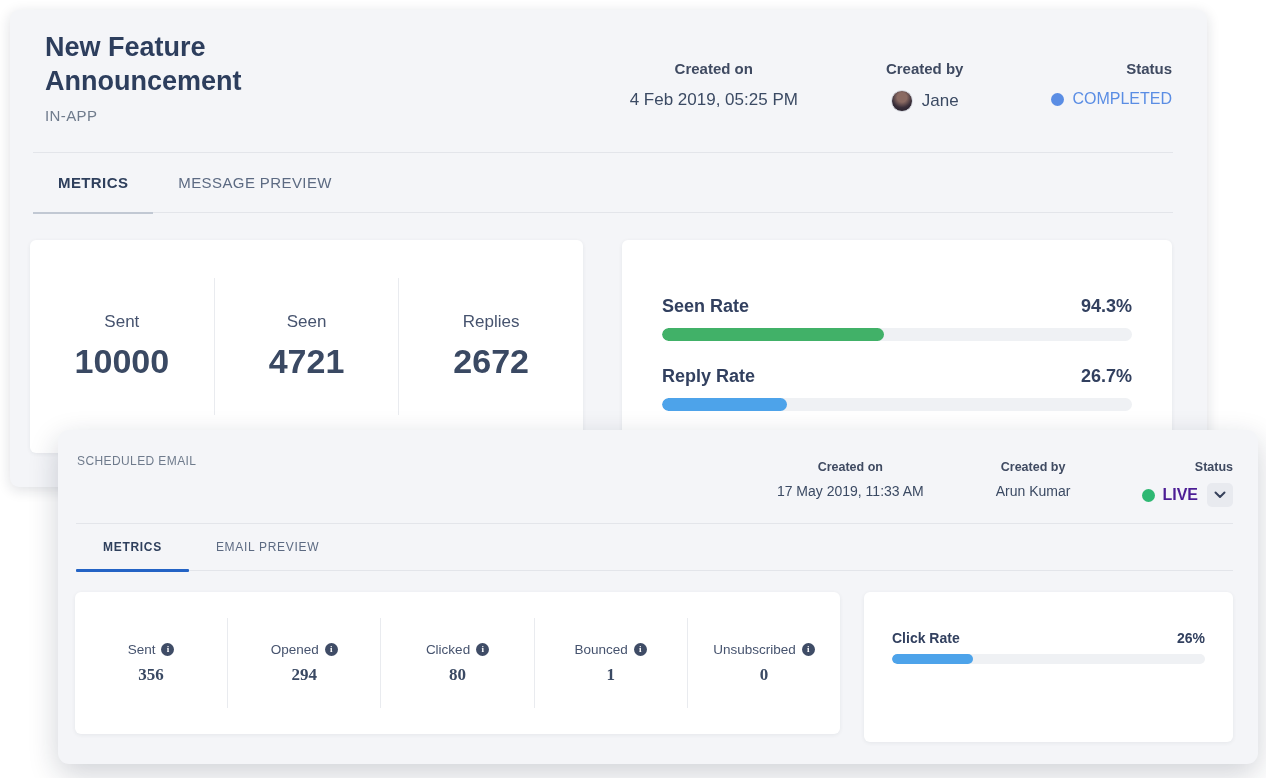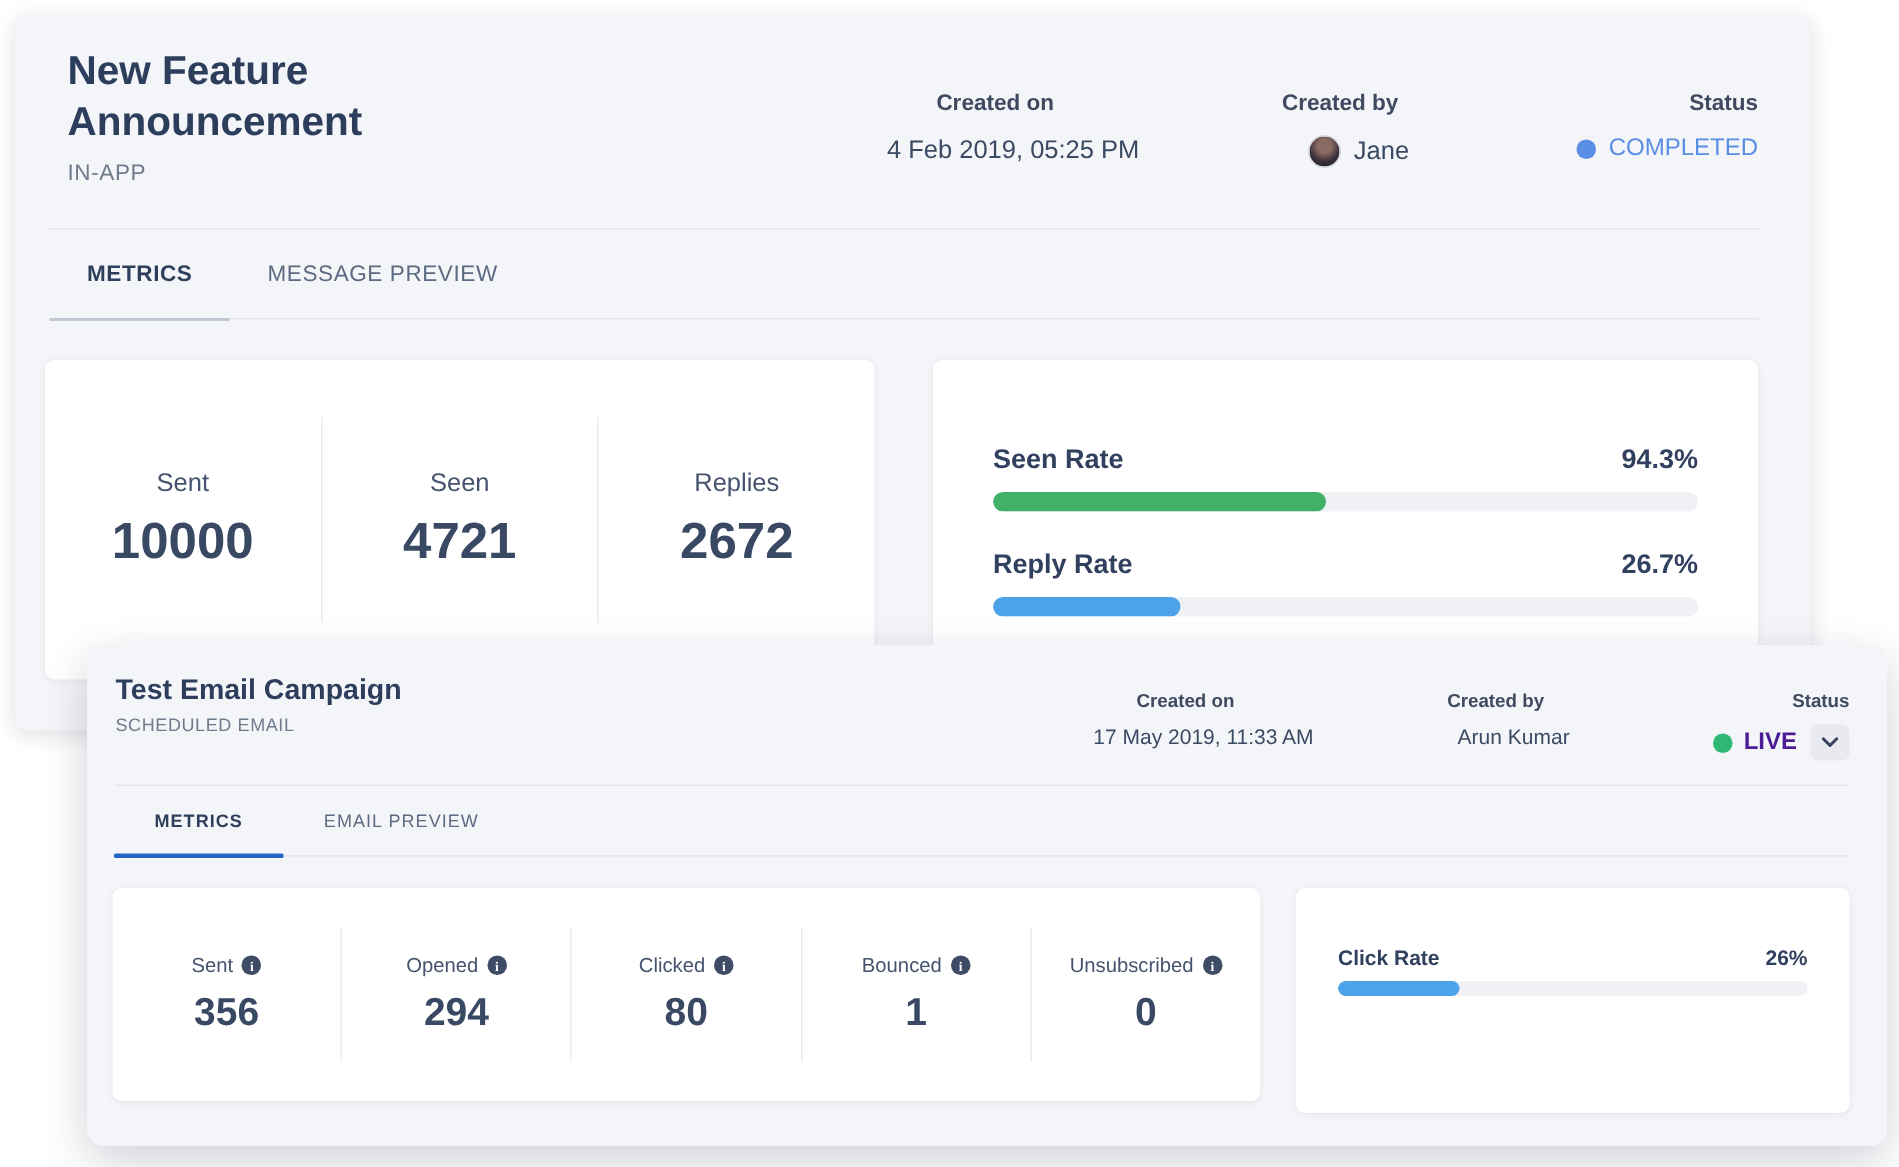--- a/index.html
+++ b/index.html
@@ -18,21 +18,21 @@
            box-shadow:0 1px 4px rgba(30,40,60,.07); }
 
   .hdr { display:flex; justify-content:space-between; align-items:flex-start; }
   .title { color:#2d3e5d; }
   .subtitle { color:#6f7b8c; letter-spacing:.4px; }
 
   .meta { display:flex; align-items:flex-start; }
   .meta-col { display:flex; flex-direction:column; align-items:center; }
   .meta-col.right { align-items:flex-end; }
   .meta-label { color:#3f4a61; font-weight:700; }
-  .meta-value { color:#3b4a63; display:flex; align-items:center;margin-left:24px; }
+  .meta-value { color:#3b4a63; display:flex; align-items:center; }
   .dot { border-radius:50%; display:inline-block; }
 
   .avatar { width:22px; height:22px; border-radius:50%; margin-right:9px;
             background:radial-gradient(circle at 50% 32%, #8a6a62 0 28%, #3a2f3a 60%, #1d1a26 100%);
             border:1px solid #d8dbe2; }
 
   .divider { height:1px; background:#e3e5ea; }
 
   .tabstrip { display:flex; align-items:stretch; border-bottom:1px solid #e3e5ea; }
   .tab { position:relative; display:flex; align-items:center; padding:0 25px;
@@ -93,21 +93,21 @@
                  background:#e8eaef; display:inline-flex; align-items:center; justify-content:center;
                  cursor:pointer; }
   .card-bottom .divider { position:absolute; left:18px; right:25px; top:93px; }
   .card-bottom .tabstrip { position:absolute; left:18px; right:25px; top:94px; height:47px; }
   .card-bottom .tab { font-size:12px; letter-spacing:.7px; padding:0 27px; }
   .card-bottom .ink { height:3px; bottom:-2px; border-radius:1px; }
   .card-bottom .panel-metrics { left:17px; top:162px; width:765px; height:142px; }
   .card-bottom .panel-rates { left:806px; top:162px; width:369px; height:150px; padding:38px 28px 0 28px; }
   .card-bottom .vdiv { margin:26px 0; }
   .card-bottom .m-label { font-size:13.5px; margin-bottom:8px; }
-  .card-bottom .m-value { font-size:26px; }
+  .card-bottom .m-value { font-size:17px;font-family:Liberation Serif, serif; }
   .card-bottom .rate-label, .card-bottom .rate-value { font-size:14px; }
   .card-bottom .track { height:10px; border-radius:5px; margin-top:8px; }
   .card-bottom .rate-group + .rate-group { margin-top:16px; }
 </style>
 </head>
 <body>
 
 <div class="stage">
 
   <section class="card card-top">
@@ -187,21 +187,20 @@
         <div class="track">
           <div class="fill" style="width: 26.7%; background: rgb(77, 163, 234);"></div>
         </div>
       </div>
     </div>
   </section>
 
   <section class="card card-bottom">
     <div class="hdr">
       <div>
-        <h2 class="title">Test Email Campaign</h2>
         <div class="subtitle">SCHEDULED EMAIL</div>
       </div>
       <div class="meta">
         <div class="meta-col">
           <div class="meta-label">Created on</div>
           <div class="meta-value">17 May 2019, 11:33 AM</div>
         </div>
         <div class="meta-col">
           <div class="meta-label">Created by</div>
           <div class="meta-value">Arun Kumar</div>

